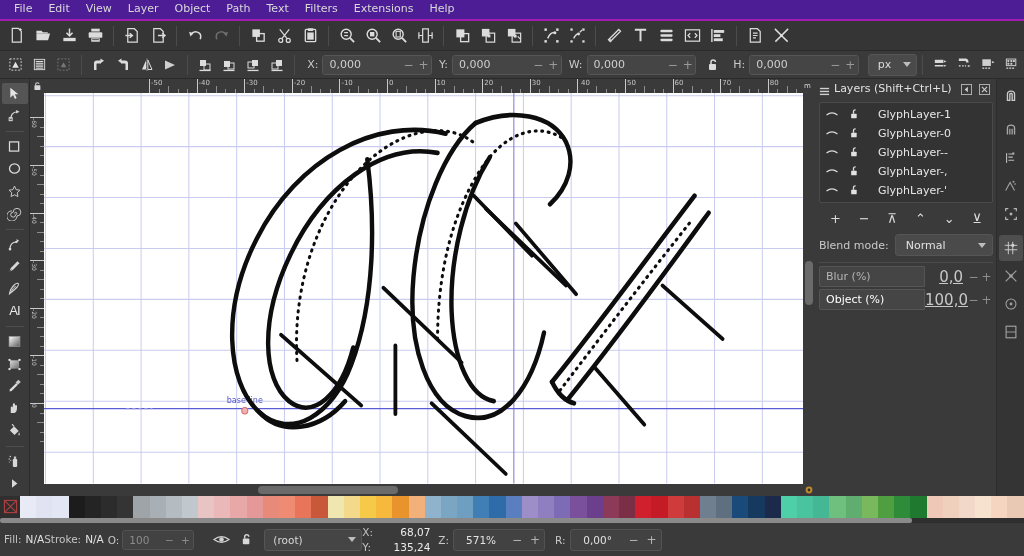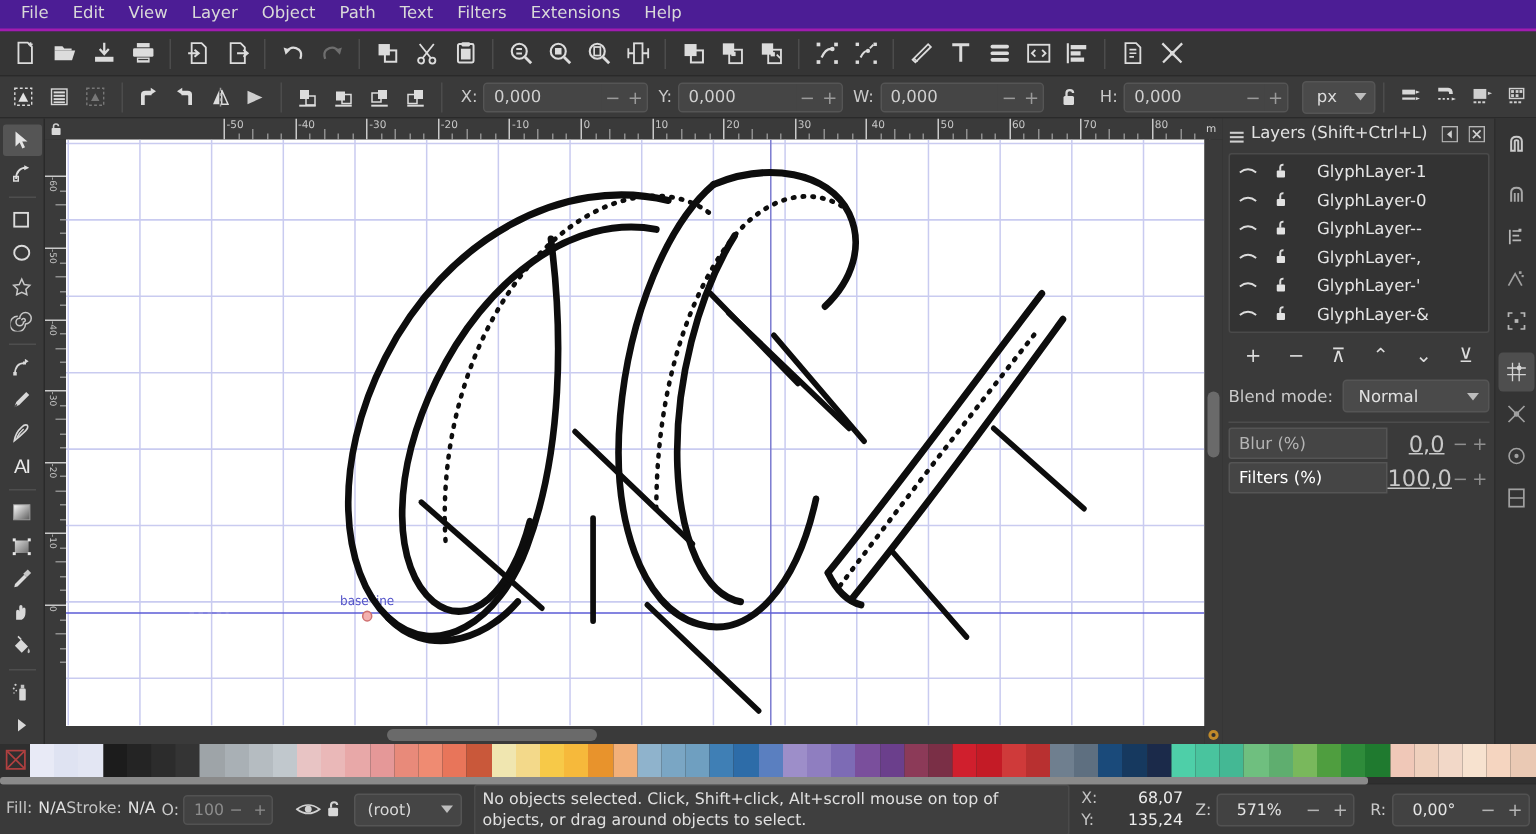--- a/index.html
+++ b/index.html
@@ -1056,34 +1056,20 @@
                 </svg>
               </span>
               <span class="lock-i">
                 <svg width="16" height="15" viewBox="0 0 18 18">
                   <path d="M6 8.2 L6 5.6 Q6 3.2 8.6 3.4" fill="none" stroke="#dcdcdc" stroke-width="1.6"></path>
                   <rect x="3.2" y="8" width="6.6" height="5.6" rx="0.8" fill="#e2e2e2"></rect>
                 </svg>
               </span>
               <span class="lname">GlyphLayer-'</span>
             </div>
-            <div class="layer-row">
-              <span class="eye-i">
-                <svg width="16" height="14" viewBox="0 0 18 18">
-                  <path d="M2 9 Q9 3.5 16 9" fill="none" stroke="#dcdcdc" stroke-width="1.6"></path>
-                </svg>
-              </span>
-              <span class="lock-i">
-                <svg width="16" height="15" viewBox="0 0 18 18">
-                  <path d="M6 8.2 L6 5.6 Q6 3.2 8.6 3.4" fill="none" stroke="#dcdcdc" stroke-width="1.6"></path>
-                  <rect x="3.2" y="8" width="6.6" height="5.6" rx="0.8" fill="#e2e2e2"></rect>
-                </svg>
-              </span>
-              <span class="lname">GlyphLayer-&amp;</span>
-            </div>
           </div>
 
         <div class="layer-ops" id="layer-ops">
             <div class="lop">+</div>
             <div class="lop">−</div>
             <div class="lop">⊼</div>
             <div class="lop">⌃</div>
             <div class="lop">⌄</div>
             <div class="lop">⊻</div>
           </div>
@@ -1099,21 +1085,21 @@
         <div class="sep-line"></div>
 
         <div class="prop-row">
           <div class="prop-name weak">Blur (%)</div>
           <div class="prop-val">0,0</div>
           <div class="prop-step">−</div>
           <div class="prop-step">+</div>
         </div>
 
         <div class="prop-row">
-          <div class="prop-name strong">Filters (%)</div>
+          <div class="prop-name strong">Object (%)</div>
           <div class="prop-val">100,0</div>
           <div class="prop-step">−</div>
           <div class="prop-step">+</div>
         </div>
       </div>
 
       <div class="dock-rail" id="dock-rail">
           <div class="rail-btn">
             <svg width="16" height="16" viewBox="0 0 18 18">
               <path d="M5 14 L5 7 Q5 3.5 9 3.5 Q13 3.5 13 7 L13 14 L10.3 14 L10.3 7 Q10.3 6.2 9 6.2 Q7.7 6.2 7.7 7 L7.7 14 Z" fill="none" stroke="#cacaca" stroke-width="1.5"></path>
@@ -1284,21 +1270,20 @@
     <div class="sb-icon">
       <svg width="15" height="15" viewBox="0 0 16 16">
           <path d="M5 7 L5 5 Q5 3 7.2 3 Q9.4 3 9.4 5" fill="none" stroke="#d2d2d2" stroke-width="1.5"></path>
           <rect x="3" y="7" width="7" height="6" rx="1" fill="#d8d8d8"></rect>
         </svg>
     </div>
     <div class="layer-sel">
       <span>(root)</span>
       <span class="caret"></span>
     </div>
-    <div class="sb-msg">No objects selected. Click, Shift+click, Alt+scroll mouse on top of objects, or drag around objects to select.</div>
     <div class="coords">
       <div class="coord-line">
         <span class="coord-k">X:</span>
         <span class="coord-v">68,07</span>
       </div>
       <div class="coord-line">
         <span class="coord-k">Y:</span>
         <span class="coord-v">135,24</span>
       </div>
     </div>

